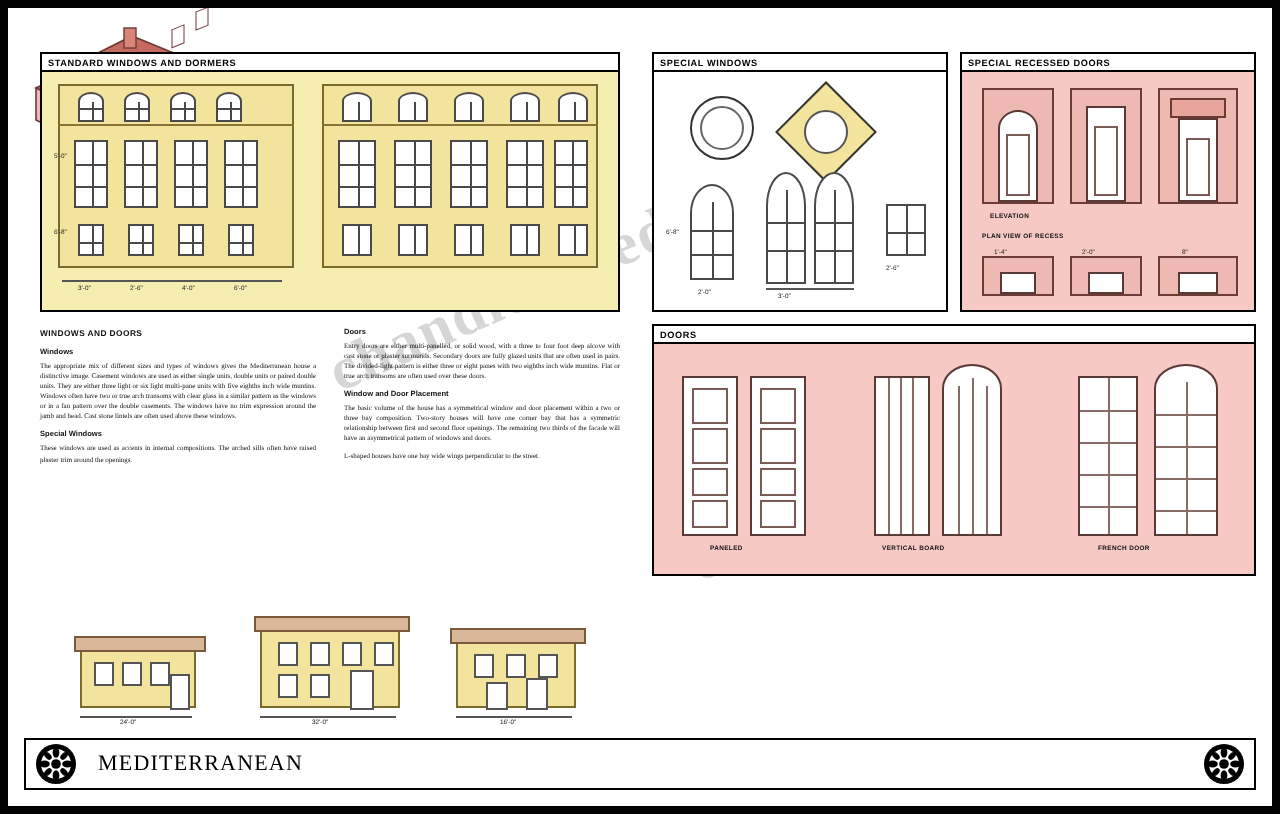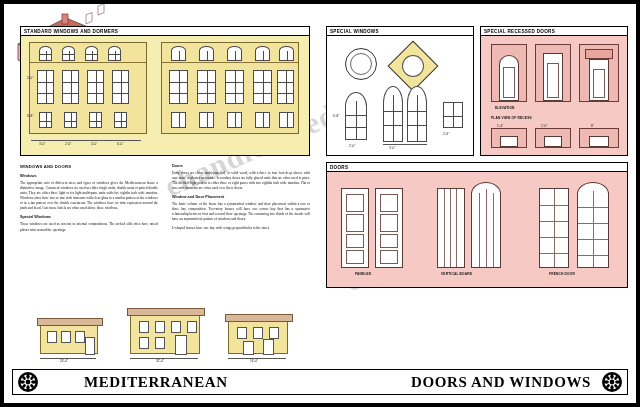--- a/index.html
+++ b/index.html
@@ -121,25 +121,24 @@
   }
   #footer .rosette{
     width:22px;height:22px;margin:0 4px;
     flex:0 0 auto;
     position:relative;
   }
   #footer .rosette svg{display:block;}
   .ftxt{
     font-family:"Liberation Serif", serif;
     font-variant:small-caps;
-    font-size:15px;
-    font-weight:bold;
+    font-size:11px;
+    font-weight:normal;
     letter-spacing:.6px;
     color:#000;
-    margin-left:35px;
   }
   #footer .left-txt{flex:0 0 auto;padding-left:6px;}
   #footer .center-txt{
     position:absolute;left:0;right:0;text-align:center;
     font-family:"Liberation Serif", serif;
     font-size:8px;letter-spacing:.5px;
   }
   #footer .spacer{flex:1 1 auto;}
   #footer .right-txt{flex:0 0 auto;padding-right:6px;}
 
@@ -529,21 +528,20 @@
           <ellipse cx="16.7" cy="11" rx="2.6" ry="1.7"></ellipse>
           <ellipse cx="7" cy="7" rx="2.2" ry="1.4" transform="rotate(45 7 7)"></ellipse>
           <ellipse cx="15" cy="15" rx="2.2" ry="1.4" transform="rotate(45 15 15)"></ellipse>
           <ellipse cx="15" cy="7" rx="2.2" ry="1.4" transform="rotate(-45 15 7)"></ellipse>
           <ellipse cx="7" cy="15" rx="2.2" ry="1.4" transform="rotate(-45 7 15)"></ellipse>
         </g>
       </svg>
     </div>
     <div class="ftxt left-txt">MEDITERRANEAN</div>
     <div class="spacer"></div>
-    <div class="ftxt right-txt">DOORS AND WINDOWS</div>
     <div class="rosette">
       <svg width="22" height="22" viewBox="0 0 22 22">
         <circle cx="11" cy="11" r="10" fill="#000"></circle>
         <circle cx="11" cy="11" r="7.5" fill="#fff"></circle>
         <g fill="#000">
           <circle cx="11" cy="11" r="2.4"></circle>
           <ellipse cx="11" cy="5.3" rx="1.7" ry="2.6"></ellipse>
           <ellipse cx="11" cy="16.7" rx="1.7" ry="2.6"></ellipse>
           <ellipse cx="5.3" cy="11" rx="2.6" ry="1.7"></ellipse>
           <ellipse cx="16.7" cy="11" rx="2.6" ry="1.7"></ellipse>

